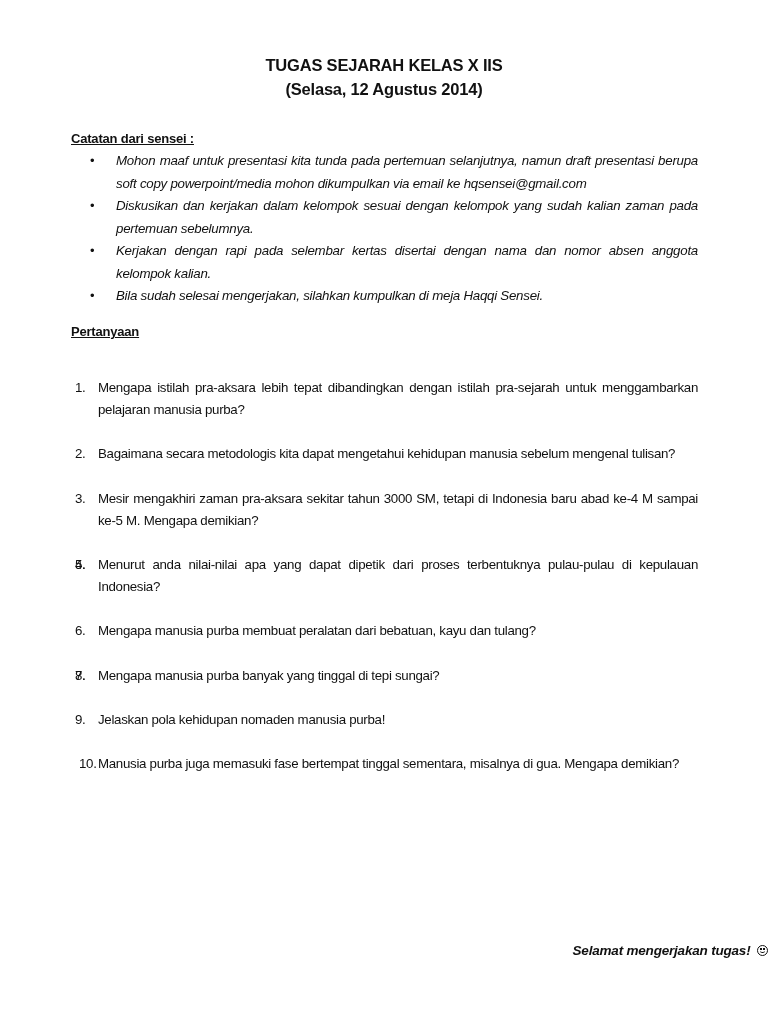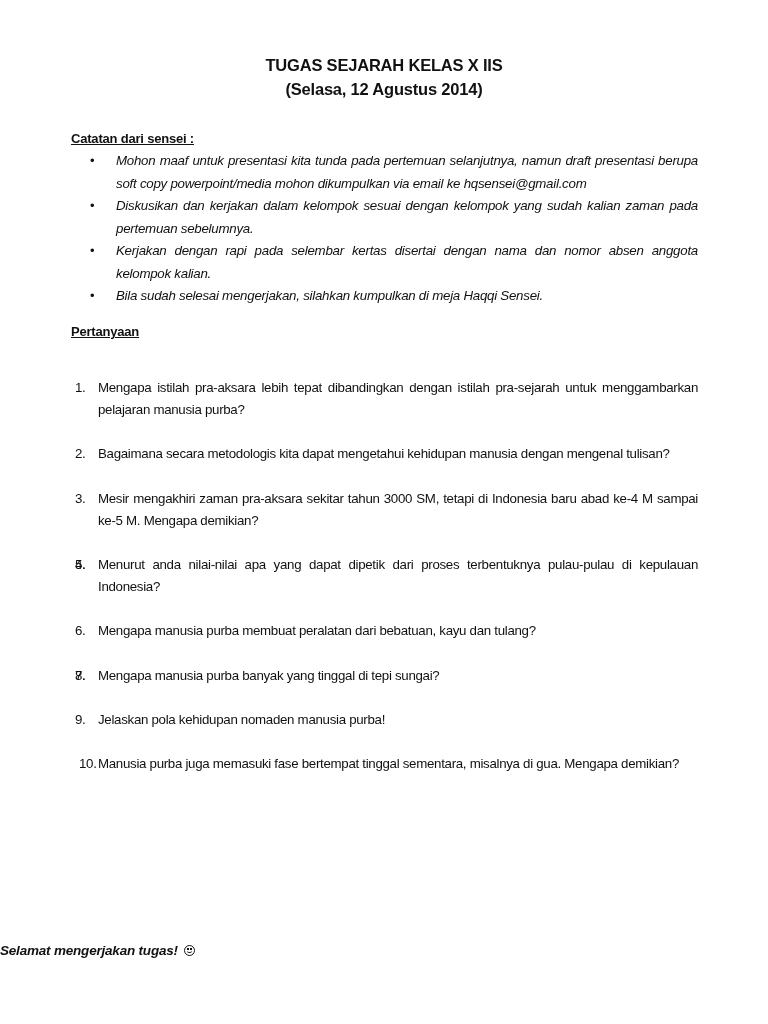--- a/index.html
+++ b/index.html
@@ -92,21 +92,21 @@
       top: 0;
     }
     .question.double-digit .num { left: 8px; }
     .q1 { margin-bottom: 22px; }
 
     .closing {
       position: absolute;
       left: 0;
       top: 943px;
       width: 768px;
-      text-align: left;
+      text-align: right;
       font-style: italic;
       font-weight: bold;
       font-size: 13.5px;
       letter-spacing: -0.2px;
     }
     .smiley {
       display: inline-block;
       width: 11px;
       height: 11px;
       border: 1.5px solid #111;
@@ -164,21 +164,21 @@
 
   <div class="section-heading" style="top:324px;">Pertanyaan</div>
 
   <ol class="questions">
     <li class="question q1">
       <span class="num">1.</span>
       <span>Mengapa istilah pra-aksara lebih tepat dibandingkan dengan istilah pra-sejarah untuk menggambarkan pelajaran manusia purba?</span>
     </li>
     <li class="question q1">
       <span class="num">2.</span>
-      <span>Bagaimana secara metodologis kita dapat mengetahui kehidupan manusia dengan mengenal tulisan?</span>
+      <span>Bagaimana secara metodologis kita dapat mengetahui kehidupan manusia sebelum mengenal tulisan?</span>
     </li>
     <li class="question q1">
       <span class="num">3.</span>
       <span>Mesir mengakhiri zaman pra-aksara sekitar tahun 3000 SM, tetapi di Indonesia baru abad ke-4 M sampai ke-5 M. Mengapa demikian?</span>
     </li>
     <li class="question q1">
       <span class="num">4.</span>
     </li>
     <li class="question q1">
       <span class="num">5.</span>

